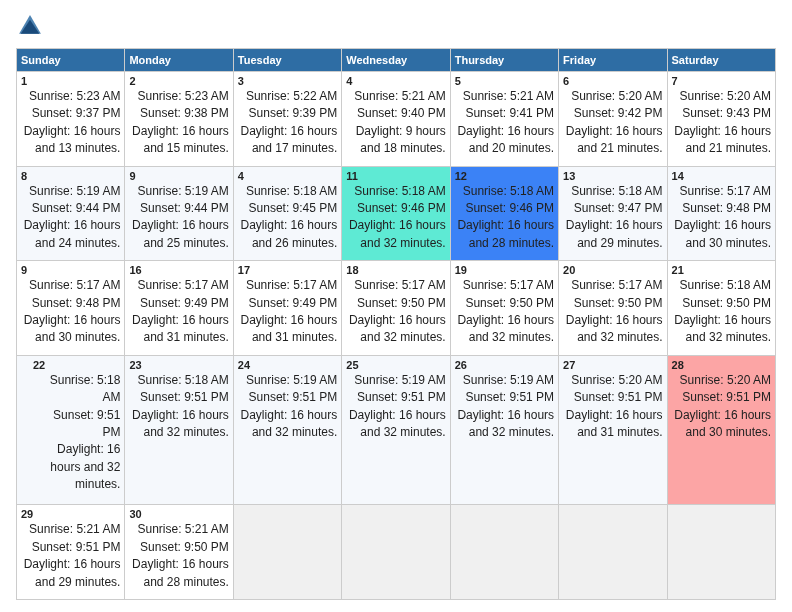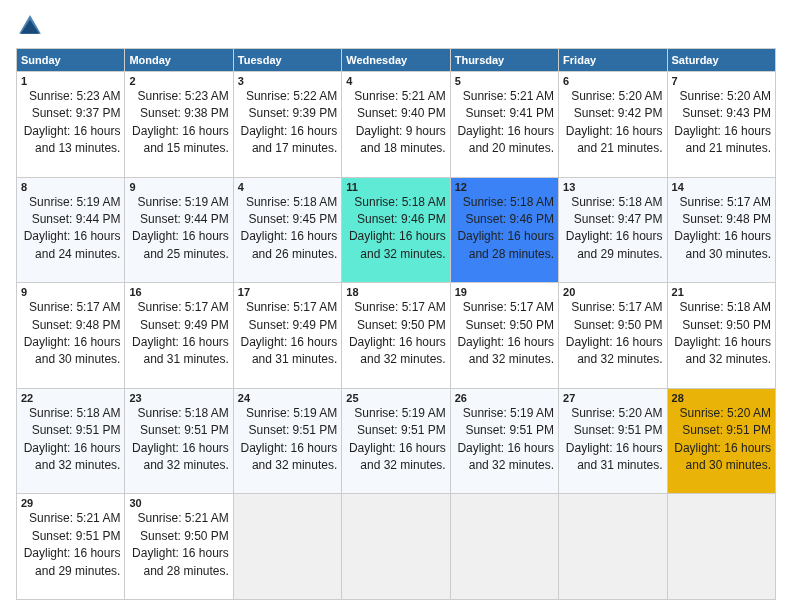--- a/index.html
+++ b/index.html
@@ -298,21 +298,21 @@
           <td>
         <span class="day-num">21</span>
         <div class="day-info">
           <span>Sunrise: </span><span>5:18 AM</span><br>
           <span>Sunset: </span><span>9:50 PM</span><br>
           <span>Daylight: 16 hours and 32 minutes.</span>
         </div>
       </td>
         </tr>
         <tr>
-          <td style="background: rgb(245, 248, 252);">
+          <td style="background: rgb(245, 248, 252); padding-left: 16px;">
         <span class="day-num">22</span>
         <div class="day-info">
           <span>Sunrise: </span><span>5:18 AM</span><br>
           <span>Sunset: </span><span>9:51 PM</span><br>
           <span>Daylight: 16 hours and 32 minutes.</span>
         </div>
       </td>
           <td style="background: rgb(245, 248, 252);">
         <span class="day-num">23</span>
         <div class="day-info">
@@ -346,21 +346,21 @@
         </div>
       </td>
           <td style="background: rgb(245, 248, 252);">
         <span class="day-num">27</span>
         <div class="day-info">
           <span>Sunrise: </span><span>5:20 AM</span><br>
           <span>Sunset: </span><span>9:51 PM</span><br>
           <span>Daylight: 16 hours and 31 minutes.</span>
         </div>
       </td>
-          <td style="background: #eab308;">
+          <td style="background: #fca5a5;">
         <span class="day-num">28</span>
         <div class="day-info">
           <span>Sunrise: </span><span>5:20 AM</span><br>
           <span>Sunset: </span><span>9:51 PM</span><br>
           <span>Daylight: 16 hours and 30 minutes.</span>
         </div>
       </td>
         </tr>
         <tr>
           <td>

